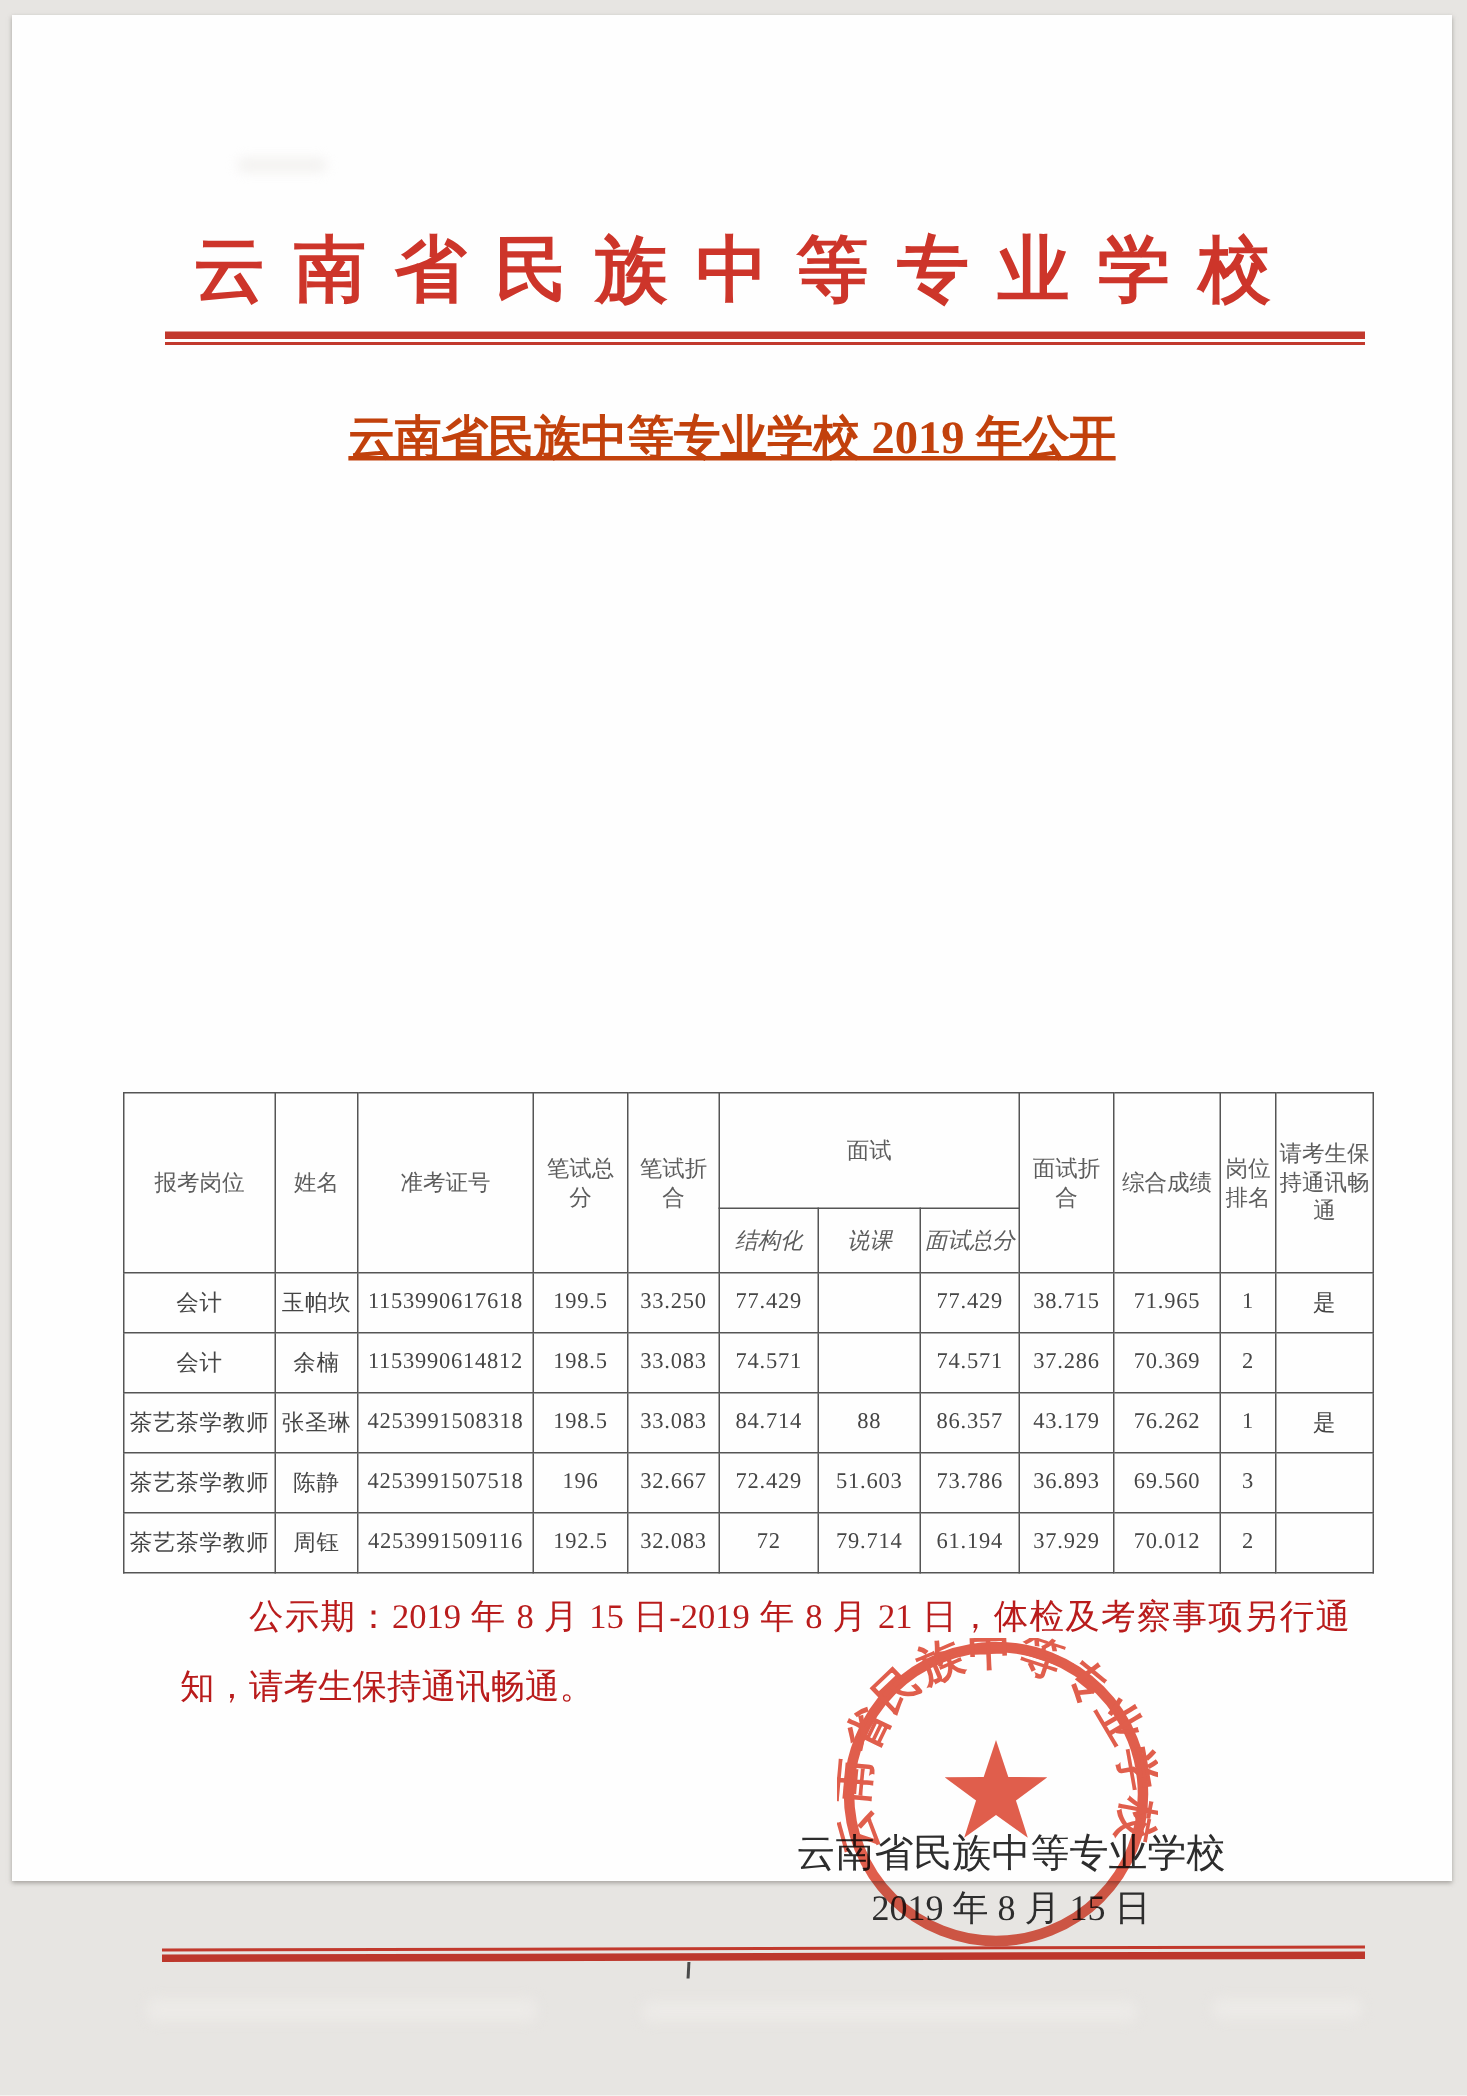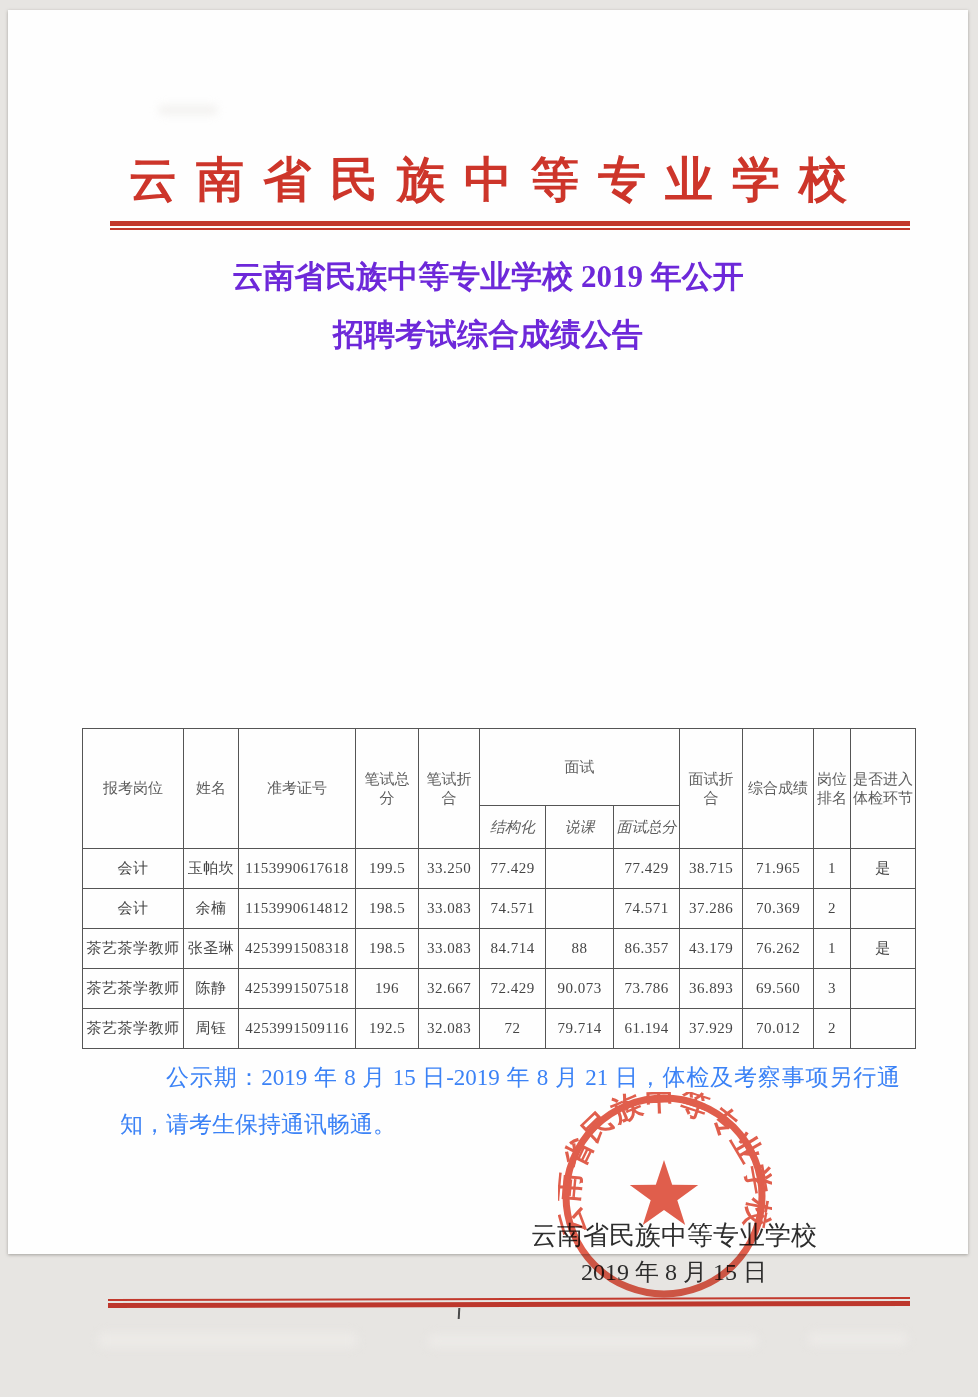--- a/index.html
+++ b/index.html
@@ -20,33 +20,33 @@
     font-size:48px;font-weight:bold;
     letter-spacing:19px;text-indent:19px;
     color:#cd352a;
     white-space:nowrap;
   }
   .rule-wrap{position:absolute;left:102px;top:211px;width:800px;}
   .rule-thick{height:5px;background:#c2392d;}
   .rule-thin{height:2px;background:#c2392d;margin-top:2px;}
   
   .doc-title{
-    position:absolute;top:238px;left:80px;width:800px;
-    text-align:center;color:#6d28d9;
-    font-size:31px;font-weight:bold;line-height:58px;
+    position:absolute;top:253px;left:80px;width:800px;
+    text-align:center;color:#c2410c;
+    font-size:31px;font-weight:bold;line-height:58px;text-decoration:underline;
   }
   
   .body-par{
     position:absolute;left:112px;top:403px;width:780px;
     font-size:23px;line-height:47.5px;color:#2d2d2d;
     text-align:justify;text-indent:2em;
   }
   .notice-par{
     position:absolute;left:112px;top:1044px;width:780px;
-    font-size:23px;line-height:47px;color:#3b82f6;
+    font-size:23px;line-height:47px;color:#b91c1c;
     text-align:justify;text-indent:2em;
   }
   
   table.scores{
     position:absolute;left:74px;top:718px;width:833px;
     border-collapse:collapse;table-layout:fixed;
     font-size:15px;color:#454545;
   }
   table.scores th,table.scores td{
     border:1px solid #555;
@@ -95,21 +95,20 @@
 <div class="page">
 
   <div class="letterhead">云南省民族中等专业学校</div>
   <div class="rule-wrap">
     <div class="rule-thick"></div>
     <div class="rule-thin"></div>
   </div>
 
   <div class="doc-title">
     <div>云南省民族中等专业学校 2019 年公开</div>
-    <div>招聘考试综合成绩公告</div>
   </div>
 
 
   <table class="scores">
     <colgroup>
       <col style="width:101px">
         <col style="width:55px">
         <col style="width:117px">
       <col style="width:63px">
         <col style="width:61px">
@@ -125,21 +124,21 @@
       <tr class="h1">
         <th rowspan="2" class="col-head">报考岗位</th>
         <th rowspan="2" class="col-head">姓名</th>
         <th rowspan="2" class="col-head">准考证号</th>
         <th rowspan="2" class="col-head">笔试总分</th>
         <th rowspan="2" class="col-head">笔试折合</th>
         <th colspan="3" class="col-head">面试</th>
         <th rowspan="2" class="col-head">面试折合</th>
         <th rowspan="2" class="col-head">综合成绩</th>
         <th rowspan="2" class="col-head">岗位排名</th>
-        <th rowspan="2" class="col-head">是否进入体检环节</th>
+        <th rowspan="2" class="col-head">请考生保持通讯畅通</th>
       </tr>
       <tr class="h2">
         <th class="col-head">结构化</th>
         <th class="col-head">说课</th>
         <th class="col-head">面试总分</th>
       </tr>
     </thead>
     <tbody>
         <tr>
           <td>会计</td>
@@ -183,21 +182,21 @@
           <td>1</td>
           <td>是</td>
         </tr>
         <tr>
           <td>茶艺茶学教师</td>
           <td>陈静</td>
           <td>4253991507518</td>
           <td>196</td>
           <td>32.667</td>
           <td>72.429</td>
-          <td>90.073</td>
+          <td>51.603</td>
           <td>73.786</td>
           <td>36.893</td>
           <td>69.560</td>
           <td>3</td>
           <td></td>
         </tr>
         <tr>
           <td>茶艺茶学教师</td>
           <td>周钰</td>
           <td>4253991509116</td>

